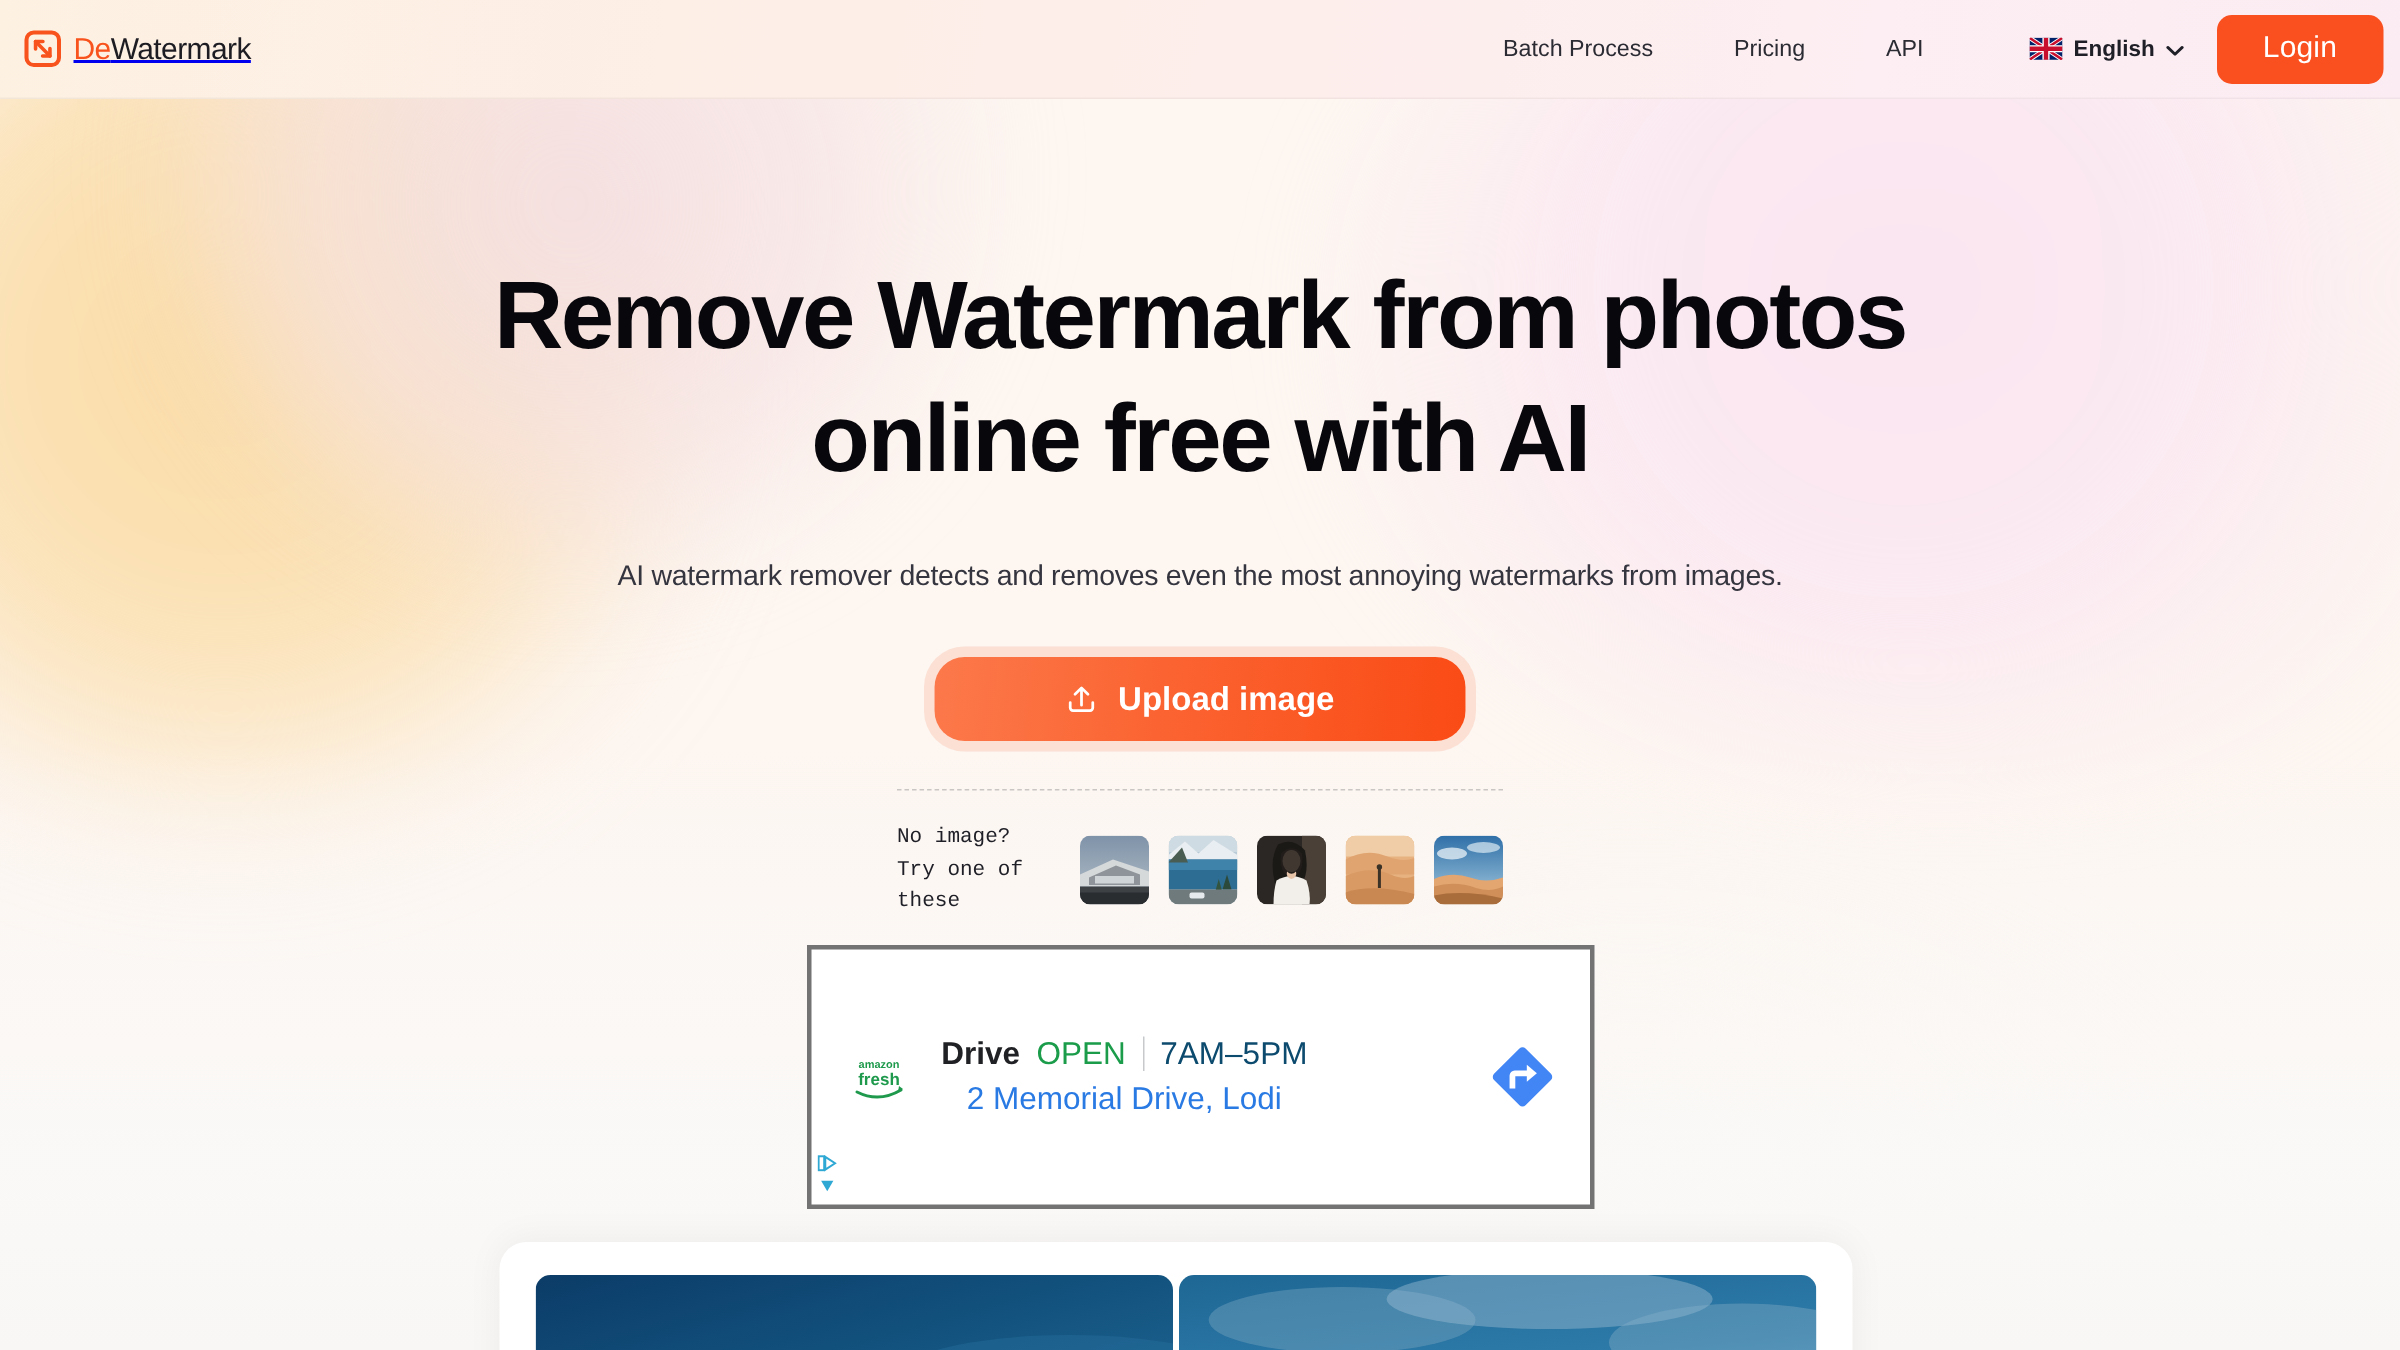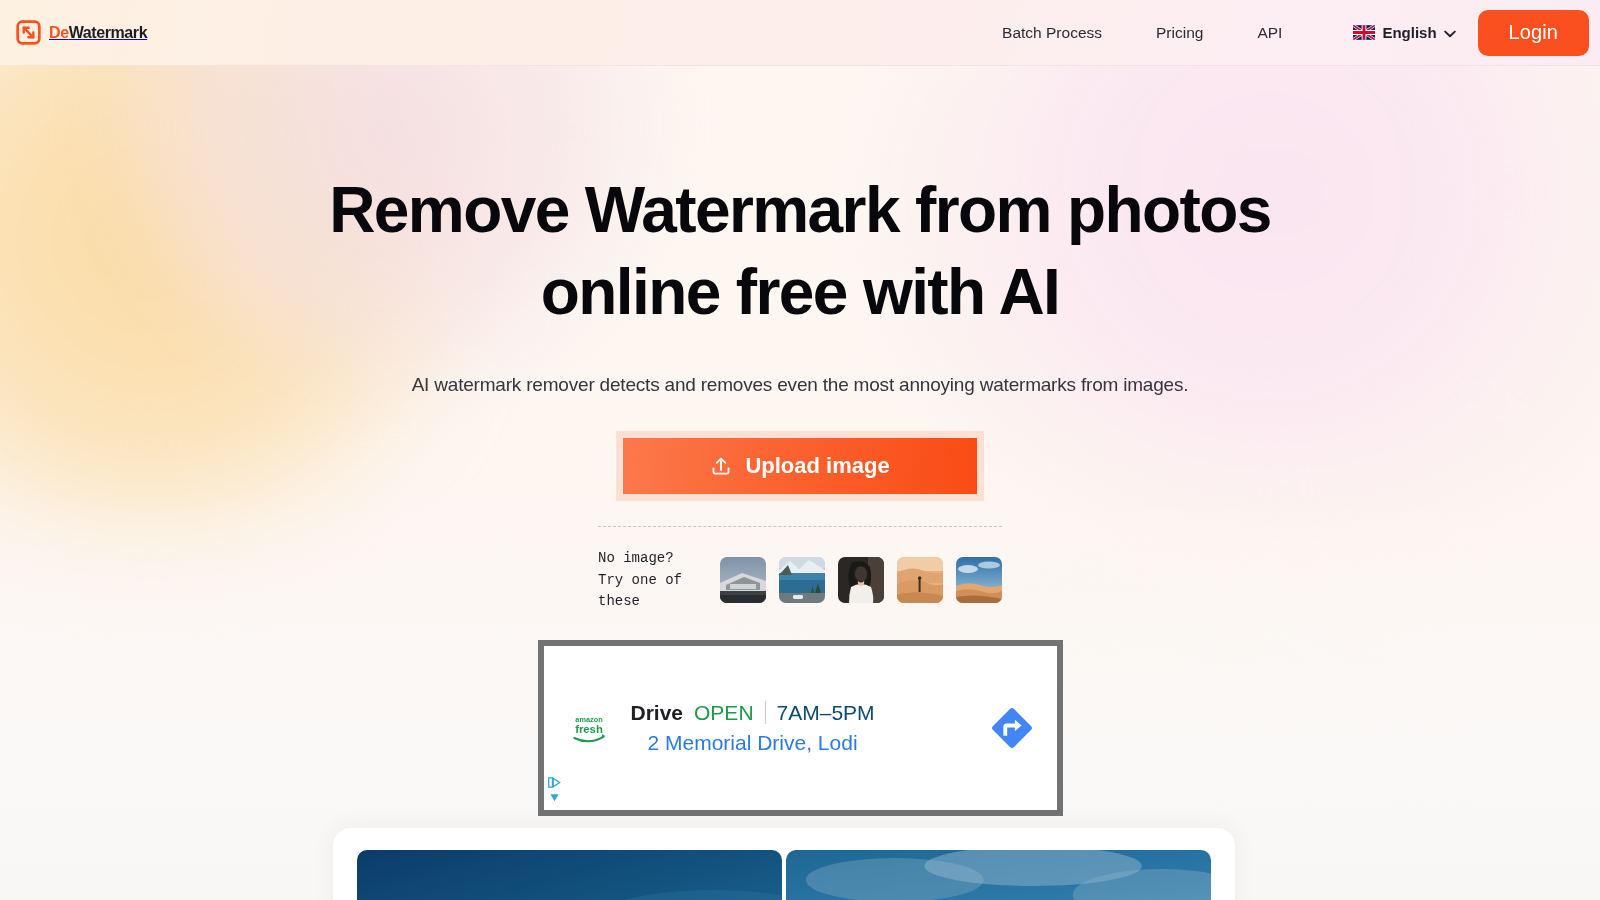--- a/index.html
+++ b/index.html
@@ -41,21 +41,21 @@
   header#site-header {
     position: relative; z-index: 5;
     height: 66px; width: 100%;
     display: flex; align-items: center;
     padding: 0 0 0 16px;
     background: linear-gradient(100deg, #fdf1e2 0%, #fdeee6 28%, #fdeeec 55%, #fceef2 78%, #fbecf3 100%);
     border-bottom: 1px solid rgba(0,0,0,0.045);
   }
   #brand { display: flex; align-items: center; gap: 8px; cursor: pointer; }
   #brand-mark { width: 25px; height: 25px; display: block; }
-  #brand-text { font-size: 16px; font-weight: 700; letter-spacing: -0.4px; line-height: 1; }
+  #brand-text { font-size: 20px; font-weight: 400; letter-spacing: -0.4px; line-height: 1; }
   #brand-text .de { color: #f8521d; }
   #brand-text .wm { color: #1c1c22; }
 
   nav#main-nav { margin-left: auto; display: flex; align-items: center; }
   .nav-link {
     font-size: 15.5px; color: #2b2b33; text-decoration: none;
     padding: 0 27px; line-height: 66px; white-space: nowrap;
   }
   #lang-switcher {
     display: flex; align-items: center; gap: 7px;
@@ -80,21 +80,21 @@
     font-size: 64px; font-weight: 700; line-height: 1.28;
     letter-spacing: -1.6px; color: #08080c;
   }
   #hero-subtitle {
     margin-top: 40px;
     font-size: 19px; color: #35353f; letter-spacing: -0.2px;
   }
   #upload-button {
     display: flex; align-items: center; justify-content: center; gap: 13px;
     width: 354px; height: 56px; margin: 42px auto 0;
-    border-radius: 0; cursor: pointer; border: 0;
+    border-radius: 20px; cursor: pointer; border: 0;
     font-family: inherit; font-size: 22px; font-weight: 600; color: #fff;
     background: linear-gradient(95deg, #fc794b 0%, #fb6533 40%, #fa4b15 100%);
     box-shadow: 0 0 0 7px rgba(252,205,188,0.55);
   }
   #upload-icon { width: 22px; height: 22px; display: block; }
   #drop-hint {
     margin-top: 26px; font-size: 16.5px; color: #4b4b59; letter-spacing: -0.1px;
   }
 
   #samples-divider {
@@ -111,22 +111,22 @@
   }
   .sample-thumb {
     width: 46px; height: 46px; border-radius: 7px; flex: 0 0 46px;
     cursor: pointer; overflow: hidden; position: relative;
   }
   .sample-thumb svg { display: block; width: 100%; height: 100%; }
 
   
   #ad-slot {
     position: relative; z-index: 3;
-    width: 525px; height: 176px; margin: 27px auto 0;
-    background: #fff; border: 6px solid #737373;
+    width: 525px; height: 176px; margin: 17px auto 0;
+    background: #fff; border: 3px solid #737373;
     display: flex; align-items: center;
   }
   #ad-content {
     display: flex; align-items: center; width: 100%;
     padding: 0 22px 0 25px;
   }
   #amazon-fresh-logo { width: 40px; height: 40px; flex: 0 0 40px; }
   #ad-body { margin-left: 22px; }
   #ad-line-1 {
     display: flex; align-items: baseline; gap: 11px;

